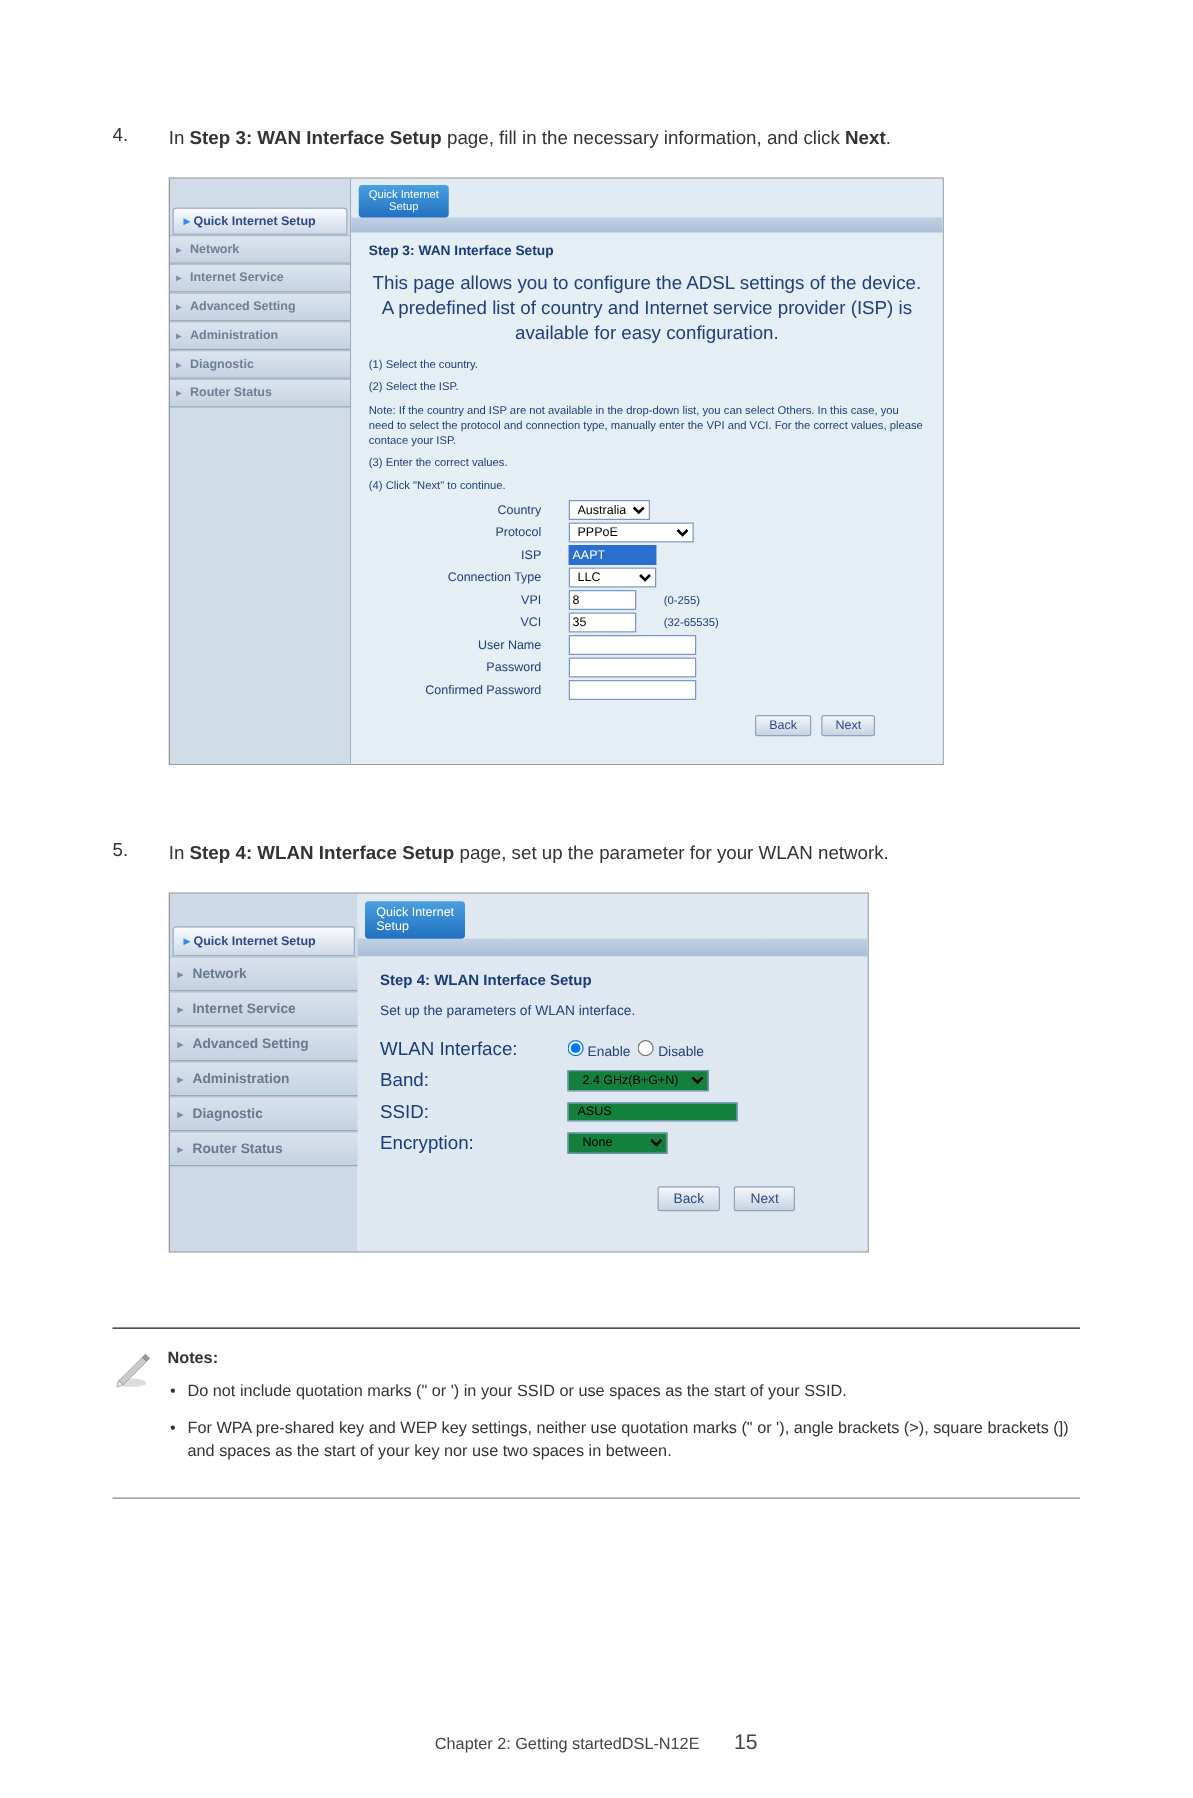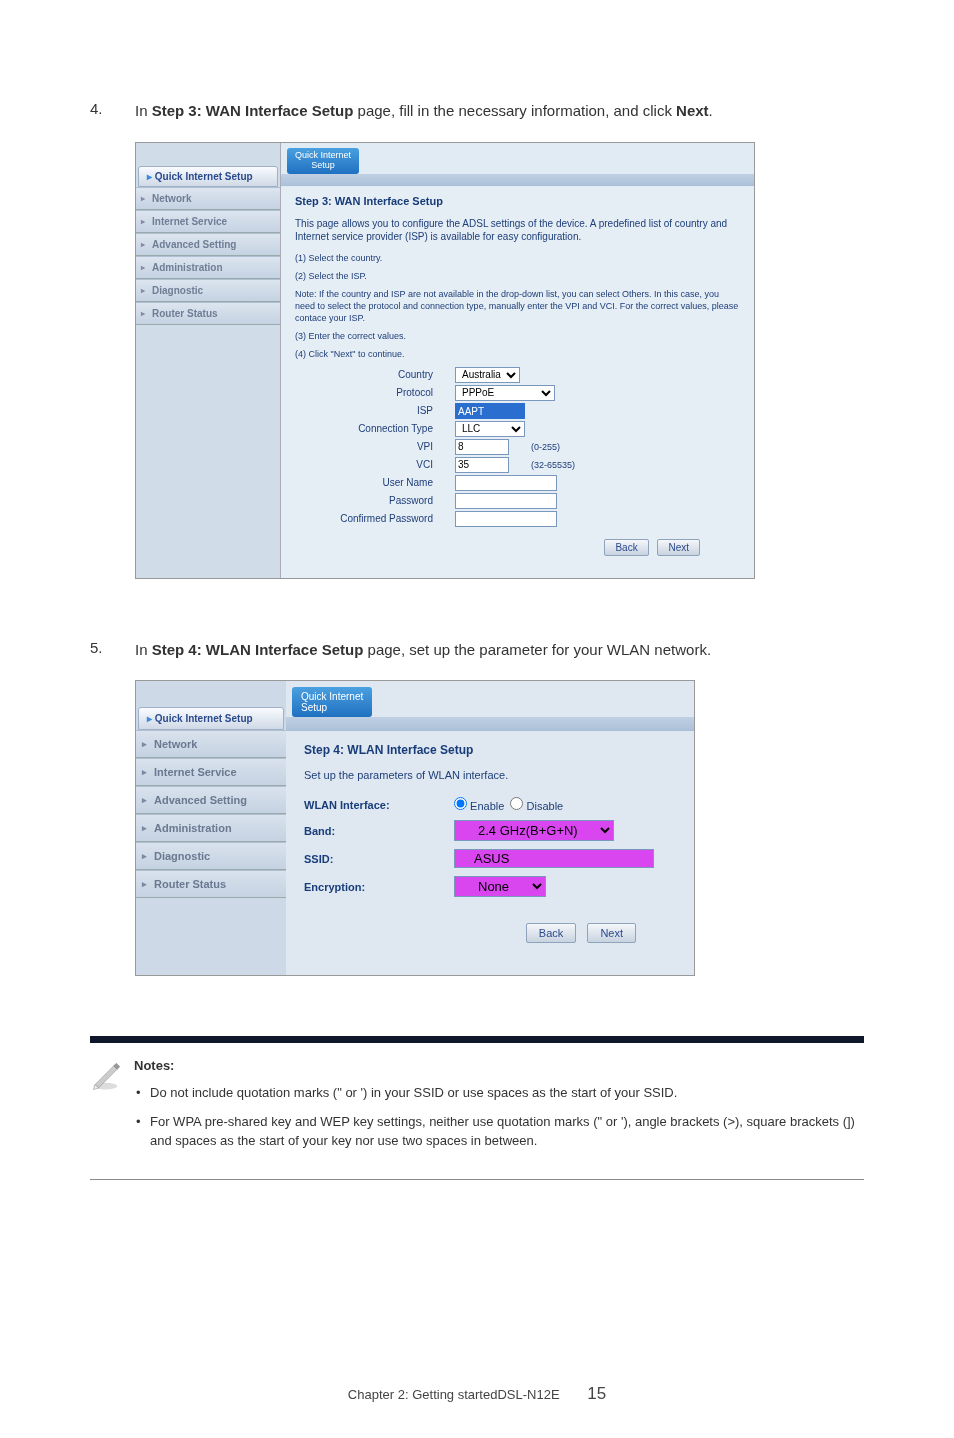--- a/index.html
+++ b/index.html
@@ -67,21 +67,21 @@
       font-size: 9px;
       padding: 3px 8px;
       border-radius: 3px;
       margin: 5px 0 0 6px;
       text-align: center;
       line-height: 1.1;
     }
     .ss-stripe { height: 12px; background: linear-gradient(#c0d0e4, #aac0d8); margin-bottom: 1px; }
     .ss-content { padding: 8px 14px; background: #e5edf5; }
     .ss-title { font-weight: bold; font-size: 11px; margin-bottom: 10px; color: #173c78; }
-    .ss-desc { font-size: 10px; color: #20407a; margin-bottom: 8px; line-height: 1.35; }
+    .ss-desc { font-size: 15px; color: #20407a; margin-bottom: 8px; line-height: 1.35; text-align: center; }
     .ss-note { font-size: 9px; color: #20407a; margin-bottom: 6px; line-height: 1.35; }
     .ss-fieldrow { display: flex; align-items: center; margin: 2px 0; font-size: 10px; }
     .ss-fieldrow .lbl { width: 160px; text-align: right; padding-right: 22px; color: #20407a; }
     .ss-fieldrow .val input, .ss-fieldrow .val select {
       font-size: 10px; padding: 0 2px; height: 16px; border: 1px solid #7a98bf; background: #fff;
     }
     .ss-fieldrow .val .sel-aapt { background: #2a6ed0; color: #fff; border: 1px solid #2a6ed0; padding: 0 14px 0 2px; height: 16px; display:inline-block; line-height:16px; min-width:70px; position:relative;}
     .ss-fieldrow .hint { color: #20407a; font-size: 9px; padding-left: 22px; }
     .ss-btnbar { text-align: right; padding: 10px 40px 14px 0; }
     .ss-btn { display:inline-block; background: linear-gradient(#f5f7fa,#c8d3e0); border:1px solid #8fa3bc; padding: 2px 10px; font-size:10px; color:#2a4a8e; border-radius:2px; margin-left:6px; }
@@ -128,29 +128,29 @@
       font-size: 9px;
       top: 8px;
     }
     .ss2-main { flex: 1; background: #dfe8f1; }
     .ss2-pill { display:inline-block; background: linear-gradient(#4aa0e0, #2070c0); color:#fff; padding:4px 9px; border-radius:3px; font-size:10px; margin: 6px 0 0 6px; line-height:1.1; }
     .ss2-stripe { height: 14px; background: linear-gradient(#c0d0e4, #aac0d8); }
     .ss2-content { padding: 12px 18px; }
     .ss2-title { font-weight: bold; font-size: 12px; color: #173c78; margin-bottom: 12px; }
     .ss2-desc { font-size: 11px; color: #20407a; margin-bottom: 16px; }
     .ss2-row { display:flex; margin-bottom: 8px; align-items:center; }
-    .ss2-row .lbl { width: 150px; font-size: 11px; color: #183d7a; font-weight: bold; }
+    .ss2-row .lbl { width: 150px; font-size: 15px; color: #183d7a; font-weight: normal; }
     .ss2-row .val { font-size: 11px; color:#20407a; }
-    .ss2-row input[type=text], .ss2-row select { border:1px solid #7a98bf; font-size:13px; padding:1px 19px; background:#d946ef; }
+    .ss2-row input[type=text], .ss2-row select { border:1px solid #7a98bf; font-size:10px; padding:1px 7px; background:#15803d; }
     .ss2-btnbar { text-align: right; padding: 18px 40px 20px 0; }
     .ss2-btn { display:inline-block; background: linear-gradient(#f5f7fa,#c8d3e0); border:1px solid #8fa3bc; padding: 3px 12px; font-size:11px; color:#2a4a8e; border-radius:2px; margin-left:8px; }
 
     .notes-block {
       margin-top: 36px;
-      border-top: 7px solid #0f172a;
+      border-top: 1px solid #0f172a;
       border-bottom: 1px solid #8a8a8a;
       padding: 14px 0 18px 0;
       display: flex;
     }
     .pencil-icon {
       width: 44px; flex-shrink:0; padding-top:2px;
     }
     .pencil-icon svg { width: 34px; height: 34px; }
     .notes-content { flex:1; font-size: 13px; line-height:1.45; }
     .notes-content .notes-title { font-weight: bold; margin-bottom: 8px; }

